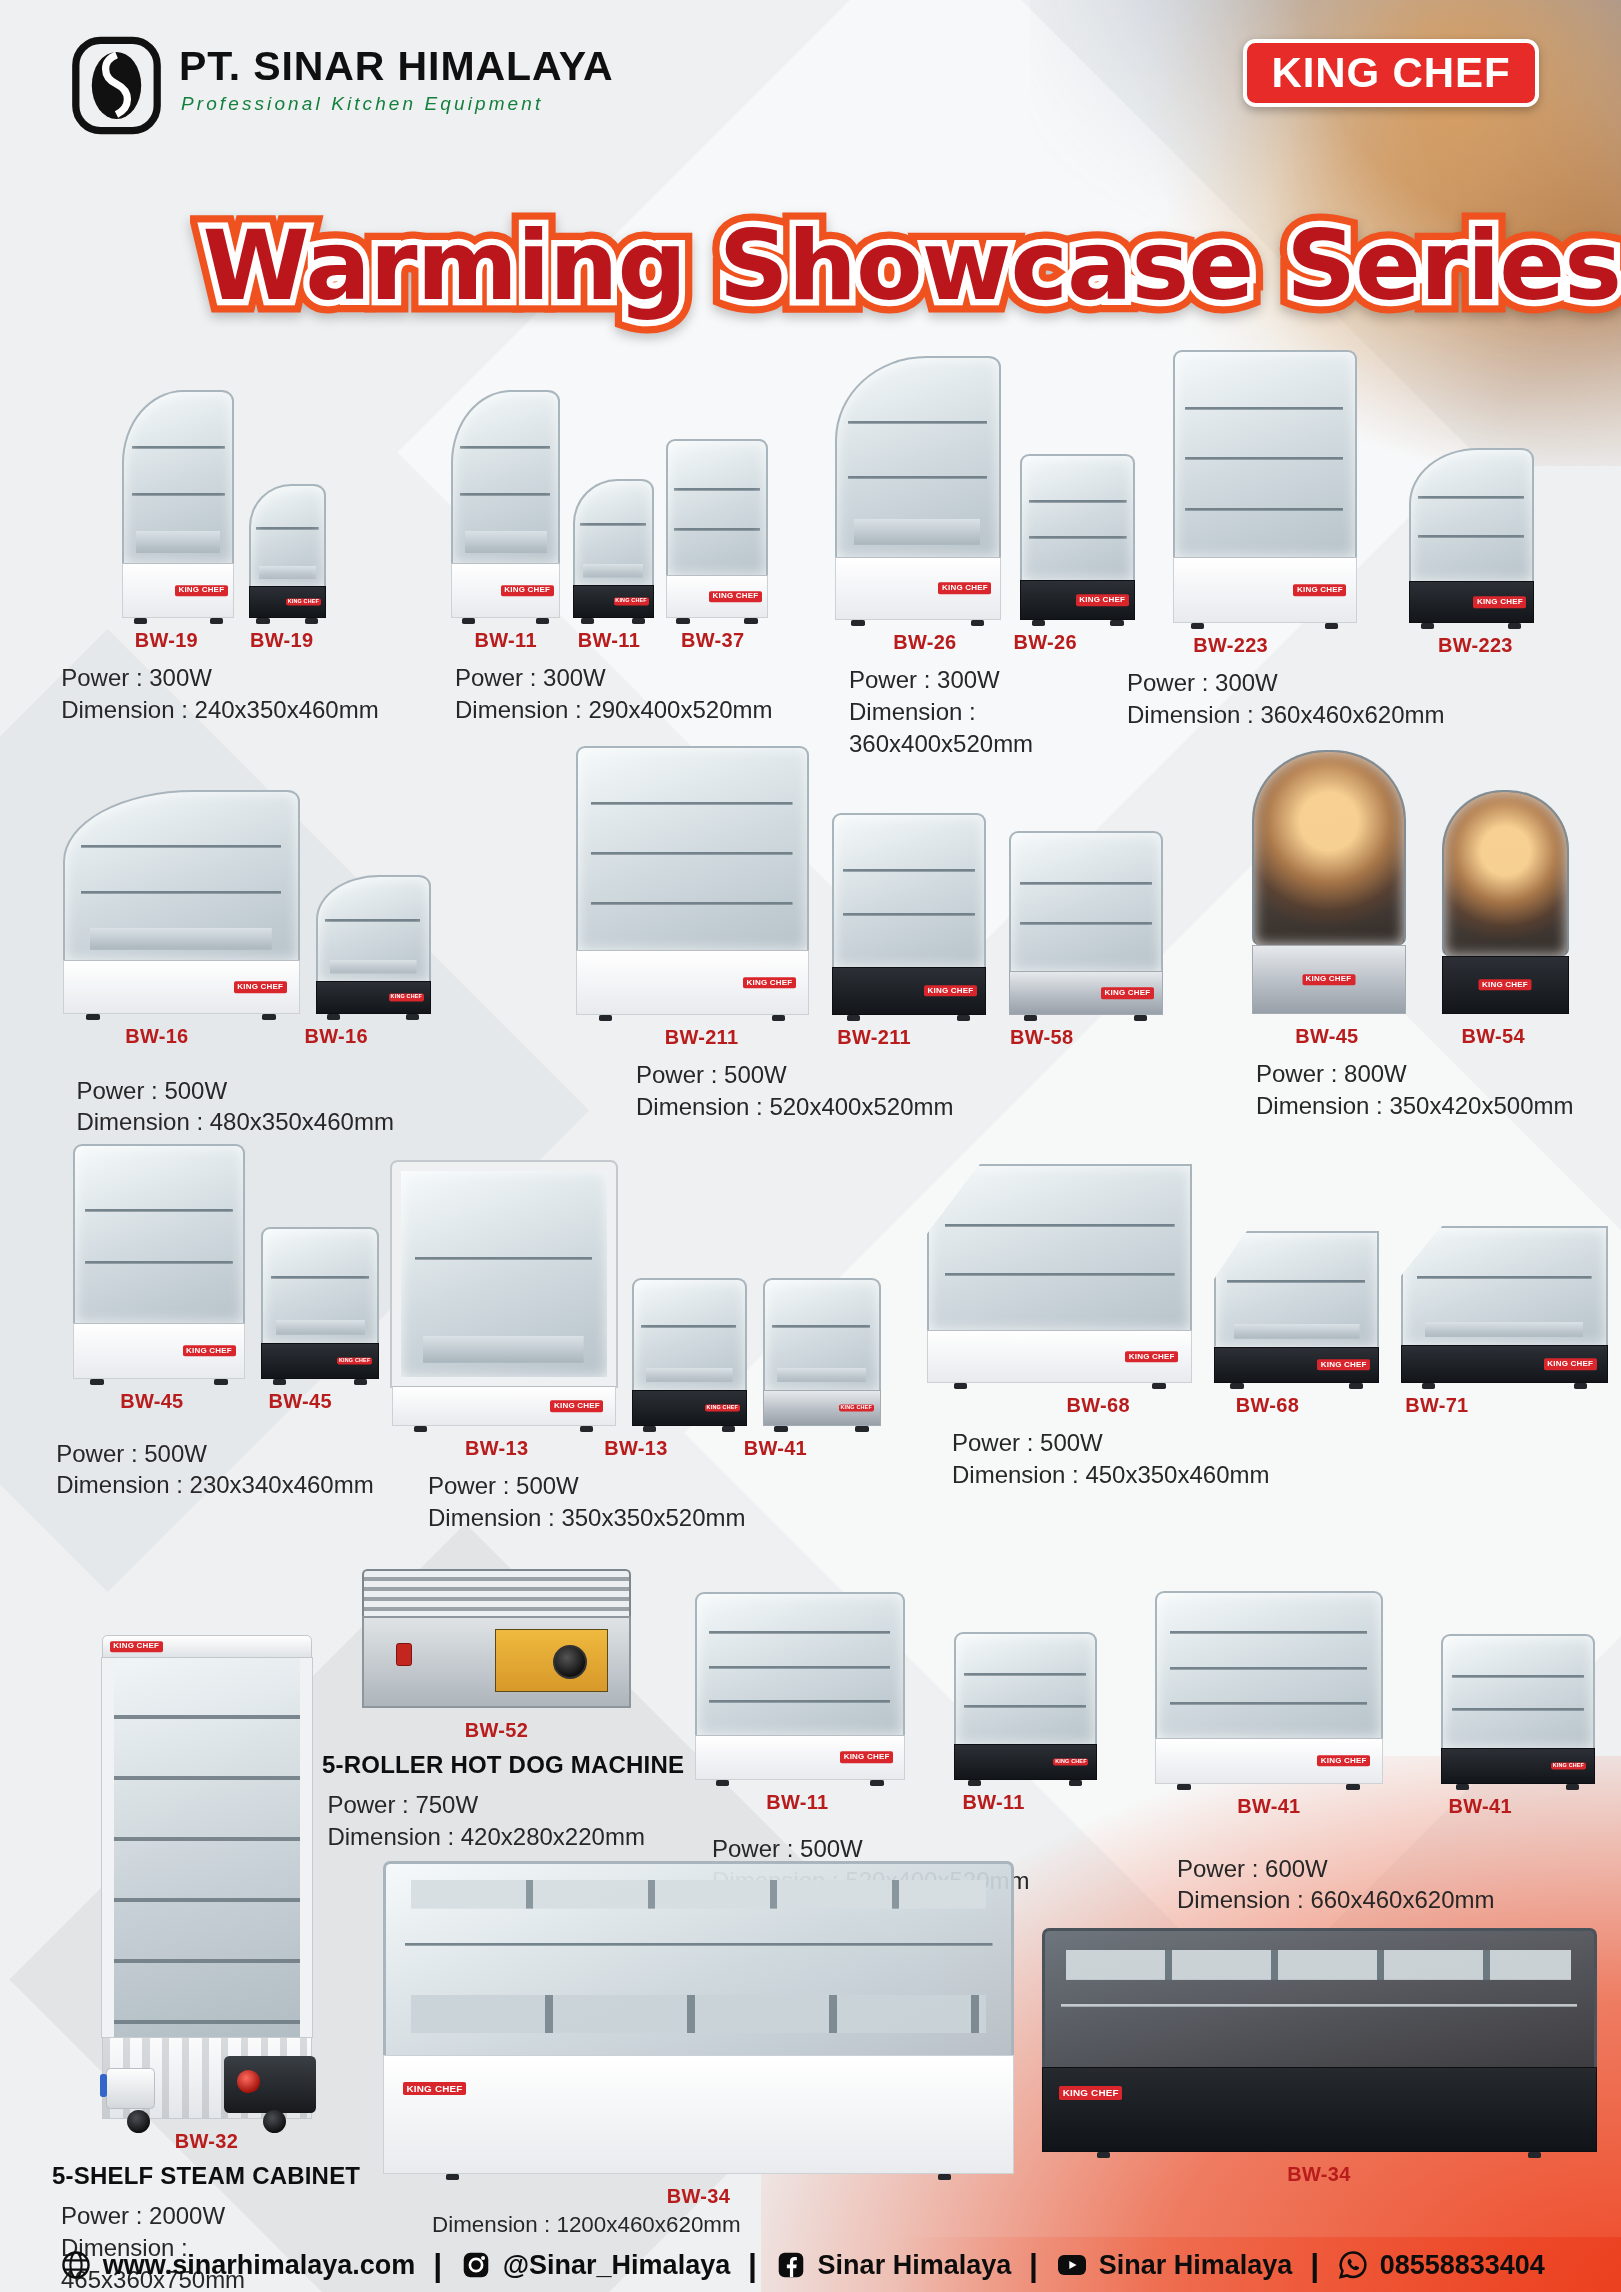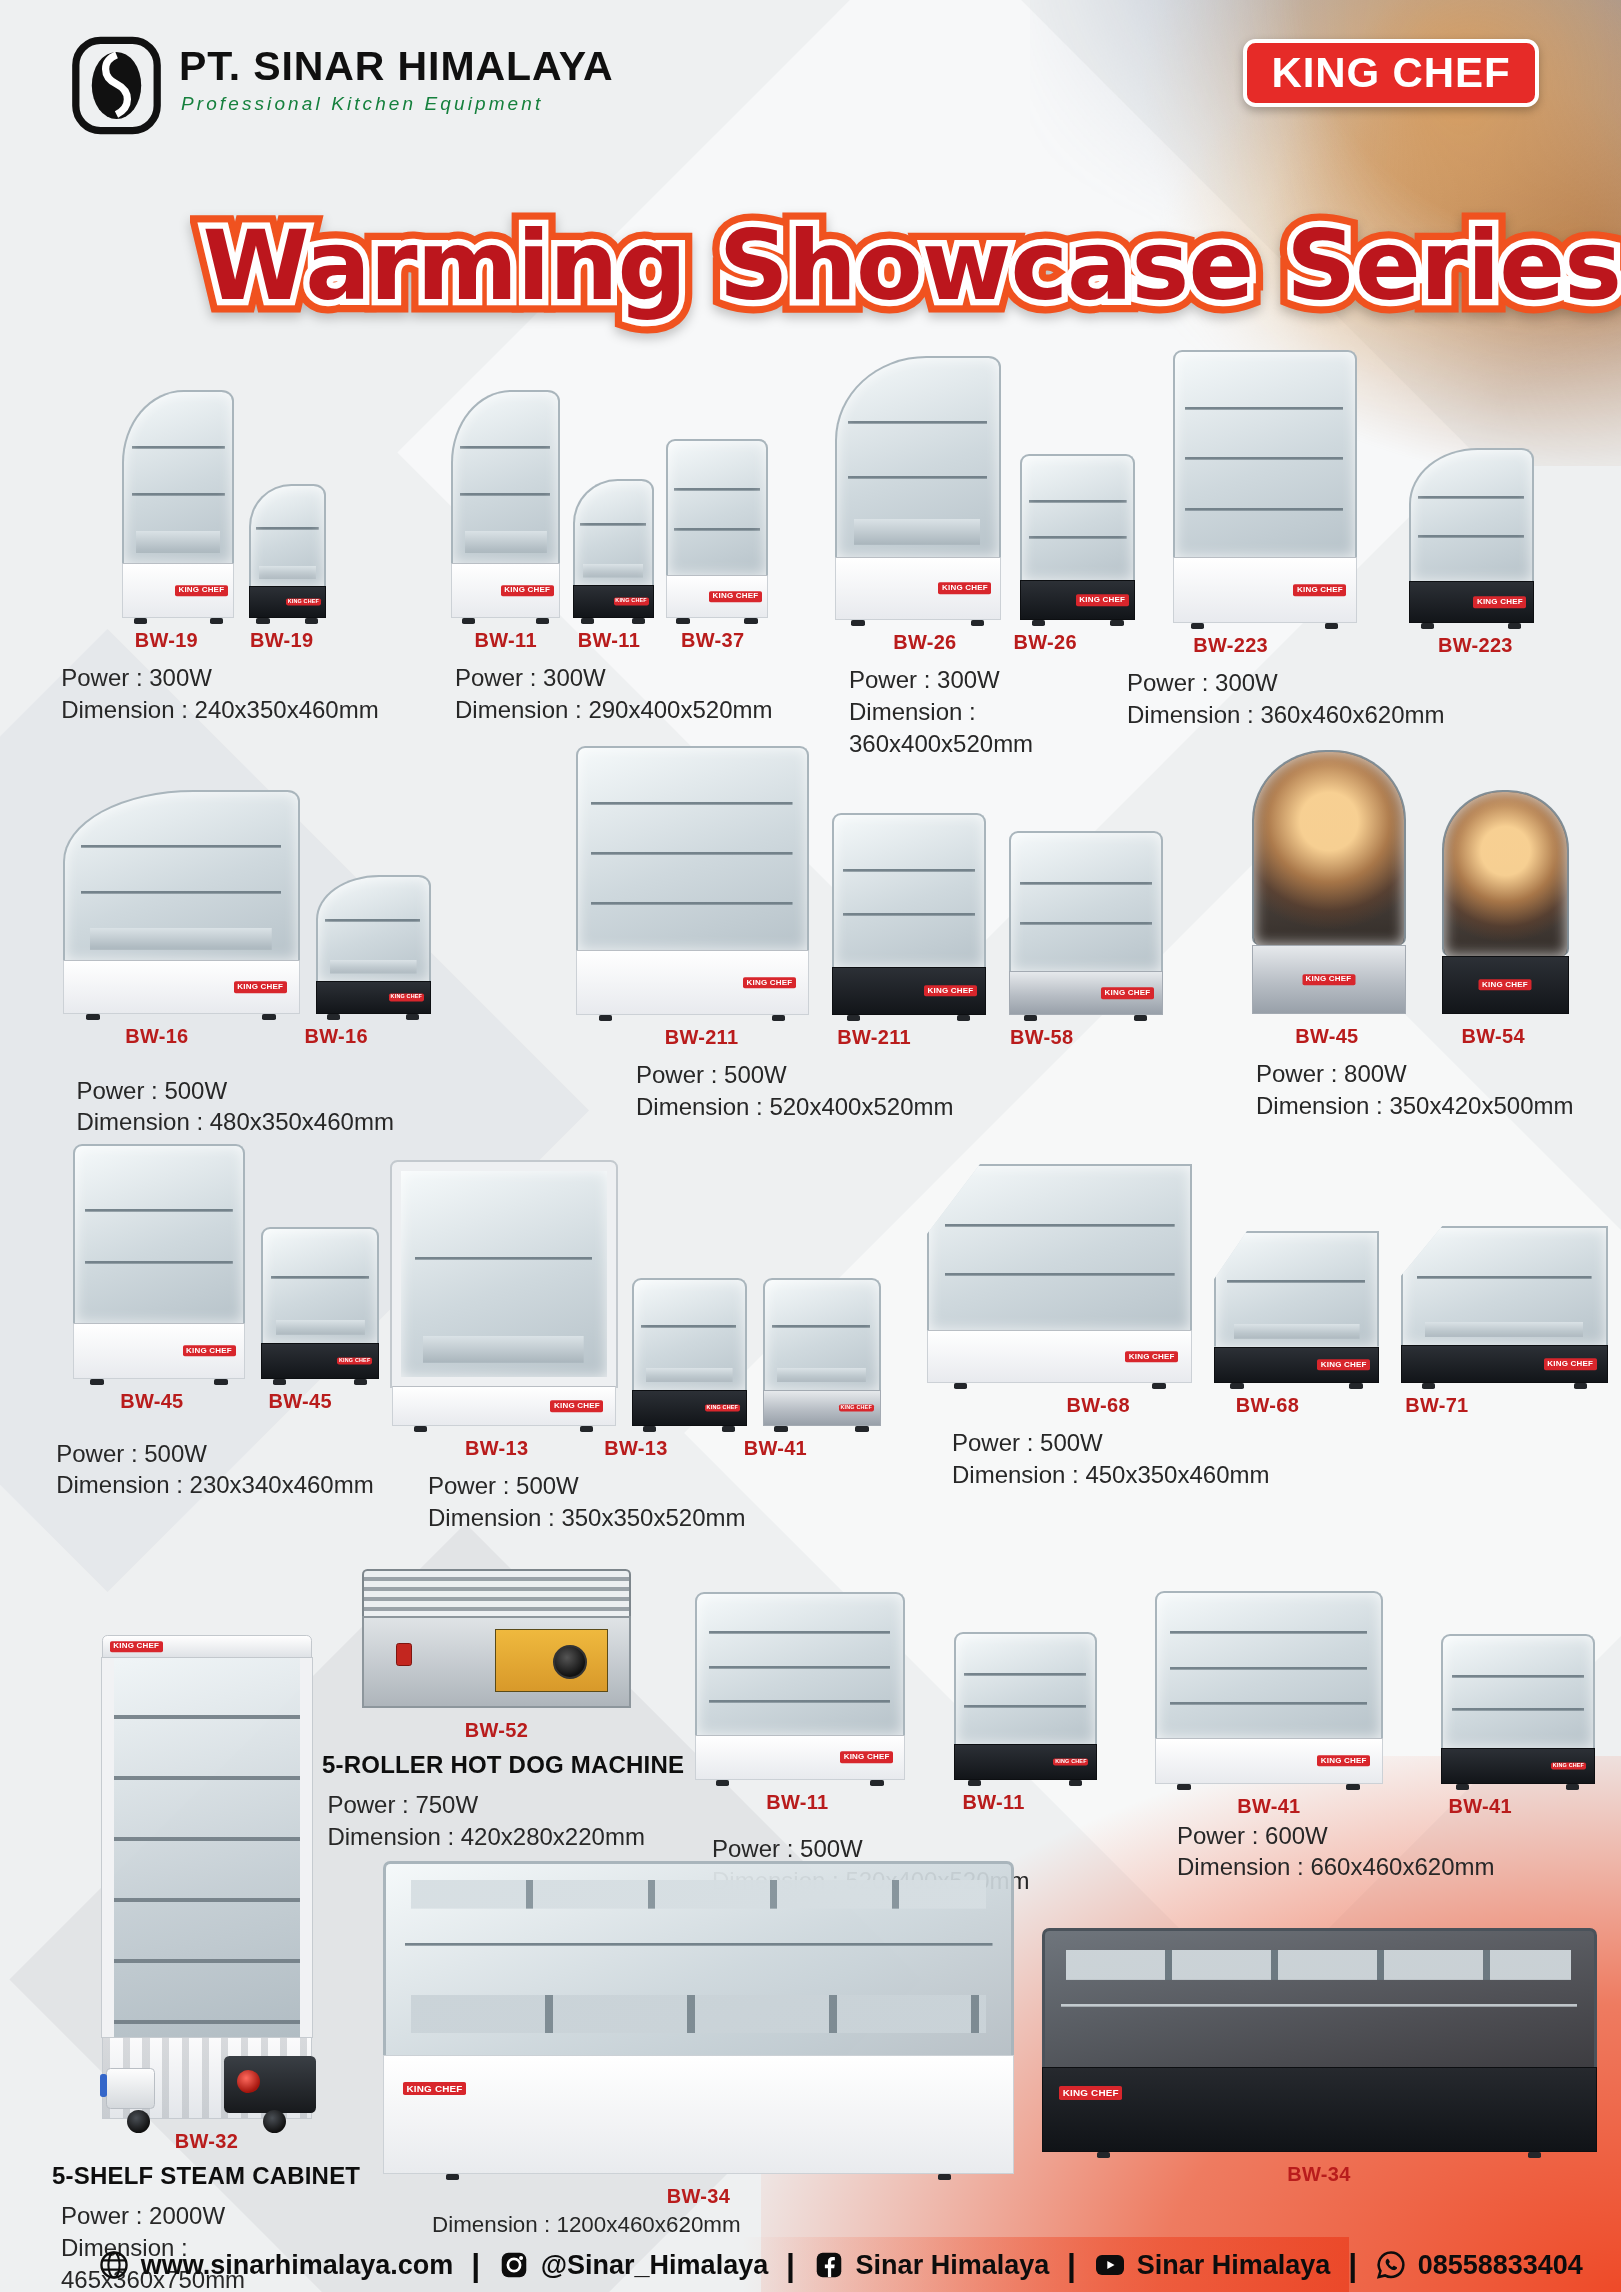--- a/index.html
+++ b/index.html
@@ -146,23 +146,23 @@
   .sc-pump::before{content:"";position:absolute;left:-7.2px;top:5.4px;width:7.2px;height:23px;background:#3466c9;border-radius:2.7px;}
   .sc-wheel1,.sc-wheel2{position:absolute;bottom:-14.3px;width:23px;height:23px;border-radius:50%;
     background:radial-gradient(circle at 40% 35%,#4a4f55,#111 70%);}
   .sc-wheel1{left:12%;} .sc-wheel2{right:12%;}
   
   .labels{display:flex;justify-content:center;margin-top:10.7px;}
   .model{font-size:20px;font-weight:700;color:#b91c1c;letter-spacing:0.3px;white-space:nowrap;}
   .spec{margin-top:10.7px;font-size:24px;line-height:1.32;color:#272727;}
   .subtitle{margin-top:9px;font-size:24px;font-weight:700;color:#0e0e0e;letter-spacing:0.2px;white-space:nowrap;}
   
-  .footer{position:absolute;left:0;top:2237px;width:1349px;height:56px;
+  .footer{position:absolute;left:0;top:2237px;width:1621px;height:56px;
     background:linear-gradient(90deg,rgba(240,240,241,0) 0%,rgba(240,240,241,0) 55%,rgba(240,90,55,.25) 68%,rgba(238,74,40,.55) 82%,rgba(234,60,28,.7) 100%);
-    display:flex;align-items:center;padding-left:98px;box-sizing:border-box;gap:14.3px;}
+    display:flex;align-items:center;padding-left:60px;box-sizing:border-box;gap:14.3px;}
   .f-item{display:flex;align-items:center;gap:10.7px;}
   .f-ic svg{display:block;}
   .f-label{font-size:27px;font-weight:700;color:#0d0d0d;white-space:nowrap;}
   .f-sep{font-size:32px;font-weight:700;color:#0d0d0d;margin:0 3.6px;}
 </style>
 </head>
 <body>
 
 <div class="page">
 
@@ -526,21 +526,21 @@
           <div class="glass s2"></div>
           <div class="base">
             <b class="chip">KING CHEF</b>
           </div>
         </div>
     </div>
     <div class="labels" style="gap:148px">
       <span class="model">BW-41</span>
       <span class="model">BW-41</span>
     </div>
-    <div class="spec" style="padding-left:31px;margin-top:2px">
+    <div class="spec" style="padding-left:31px;margin-top:35px">
       <div>Power : 600W</div>
       <div>Dimension : 660x460x620mm</div>
     </div>
   </section>
 
   <section class="group" style="left:52px;top:1628px;width:309px">
     <div class="prod-row" style="height:491px">
       <div class="steam" style="width:210px;height:484px">
         <div class="sc-cap">
             <b class="chip" style="left:7.2px;right:auto">KING CHEF</b>

